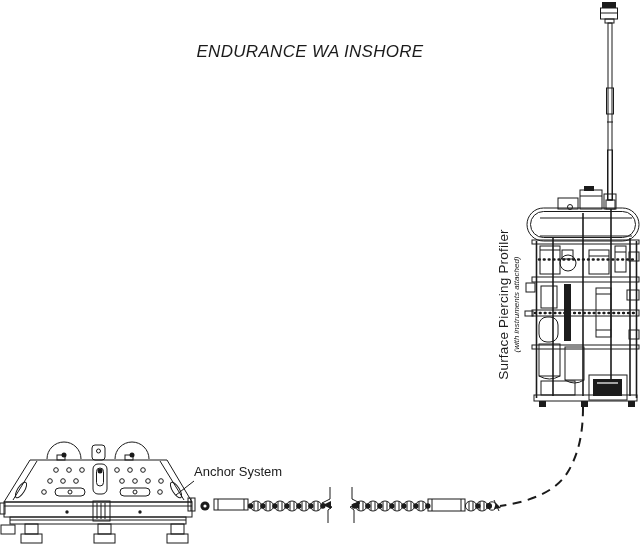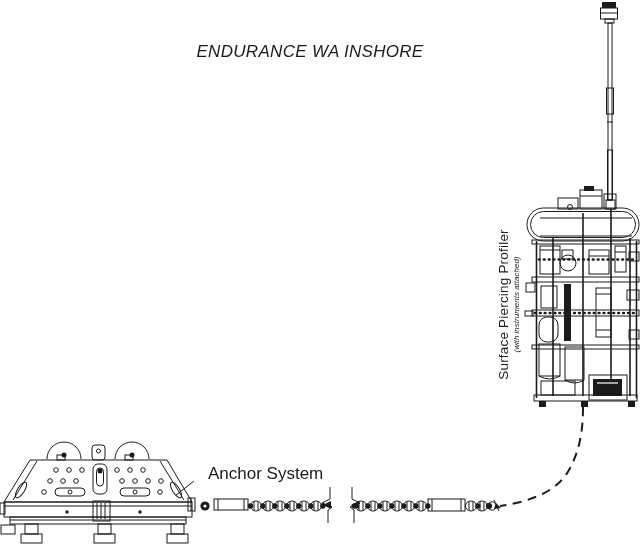--- a/index.html
+++ b/index.html
@@ -25,21 +25,21 @@
     position:absolute; left:90px; top:40px; width:440px;
     text-align:center; font-style:italic; font-size:17px;
     line-height:23px; letter-spacing:.3px; white-space:nowrap;
   }
   .profiler-label {
     position:absolute; left:428px; top:292px; width:160px;
     text-align:center; transform:rotate(-90deg);
   }
   .profiler-label .main { font-size:13.5px; letter-spacing:.2px; display:block; }
   .profiler-label .sub  { font-size:8px; font-style:italic; display:block; margin-top:1px; }
-  .anchor-label { position:absolute; left:208px; top:464px; font-size:17px; white-space:nowrap; }
+  .anchor-label { position:absolute; left:194px; top:464px; font-size:13px; white-space:nowrap; }
 </style>
 </head>
 <body>
 
 <div class="canvas">
 
   <div class="title">
     <div>ENDURANCE WA INSHORE</div>
   </div>
 

